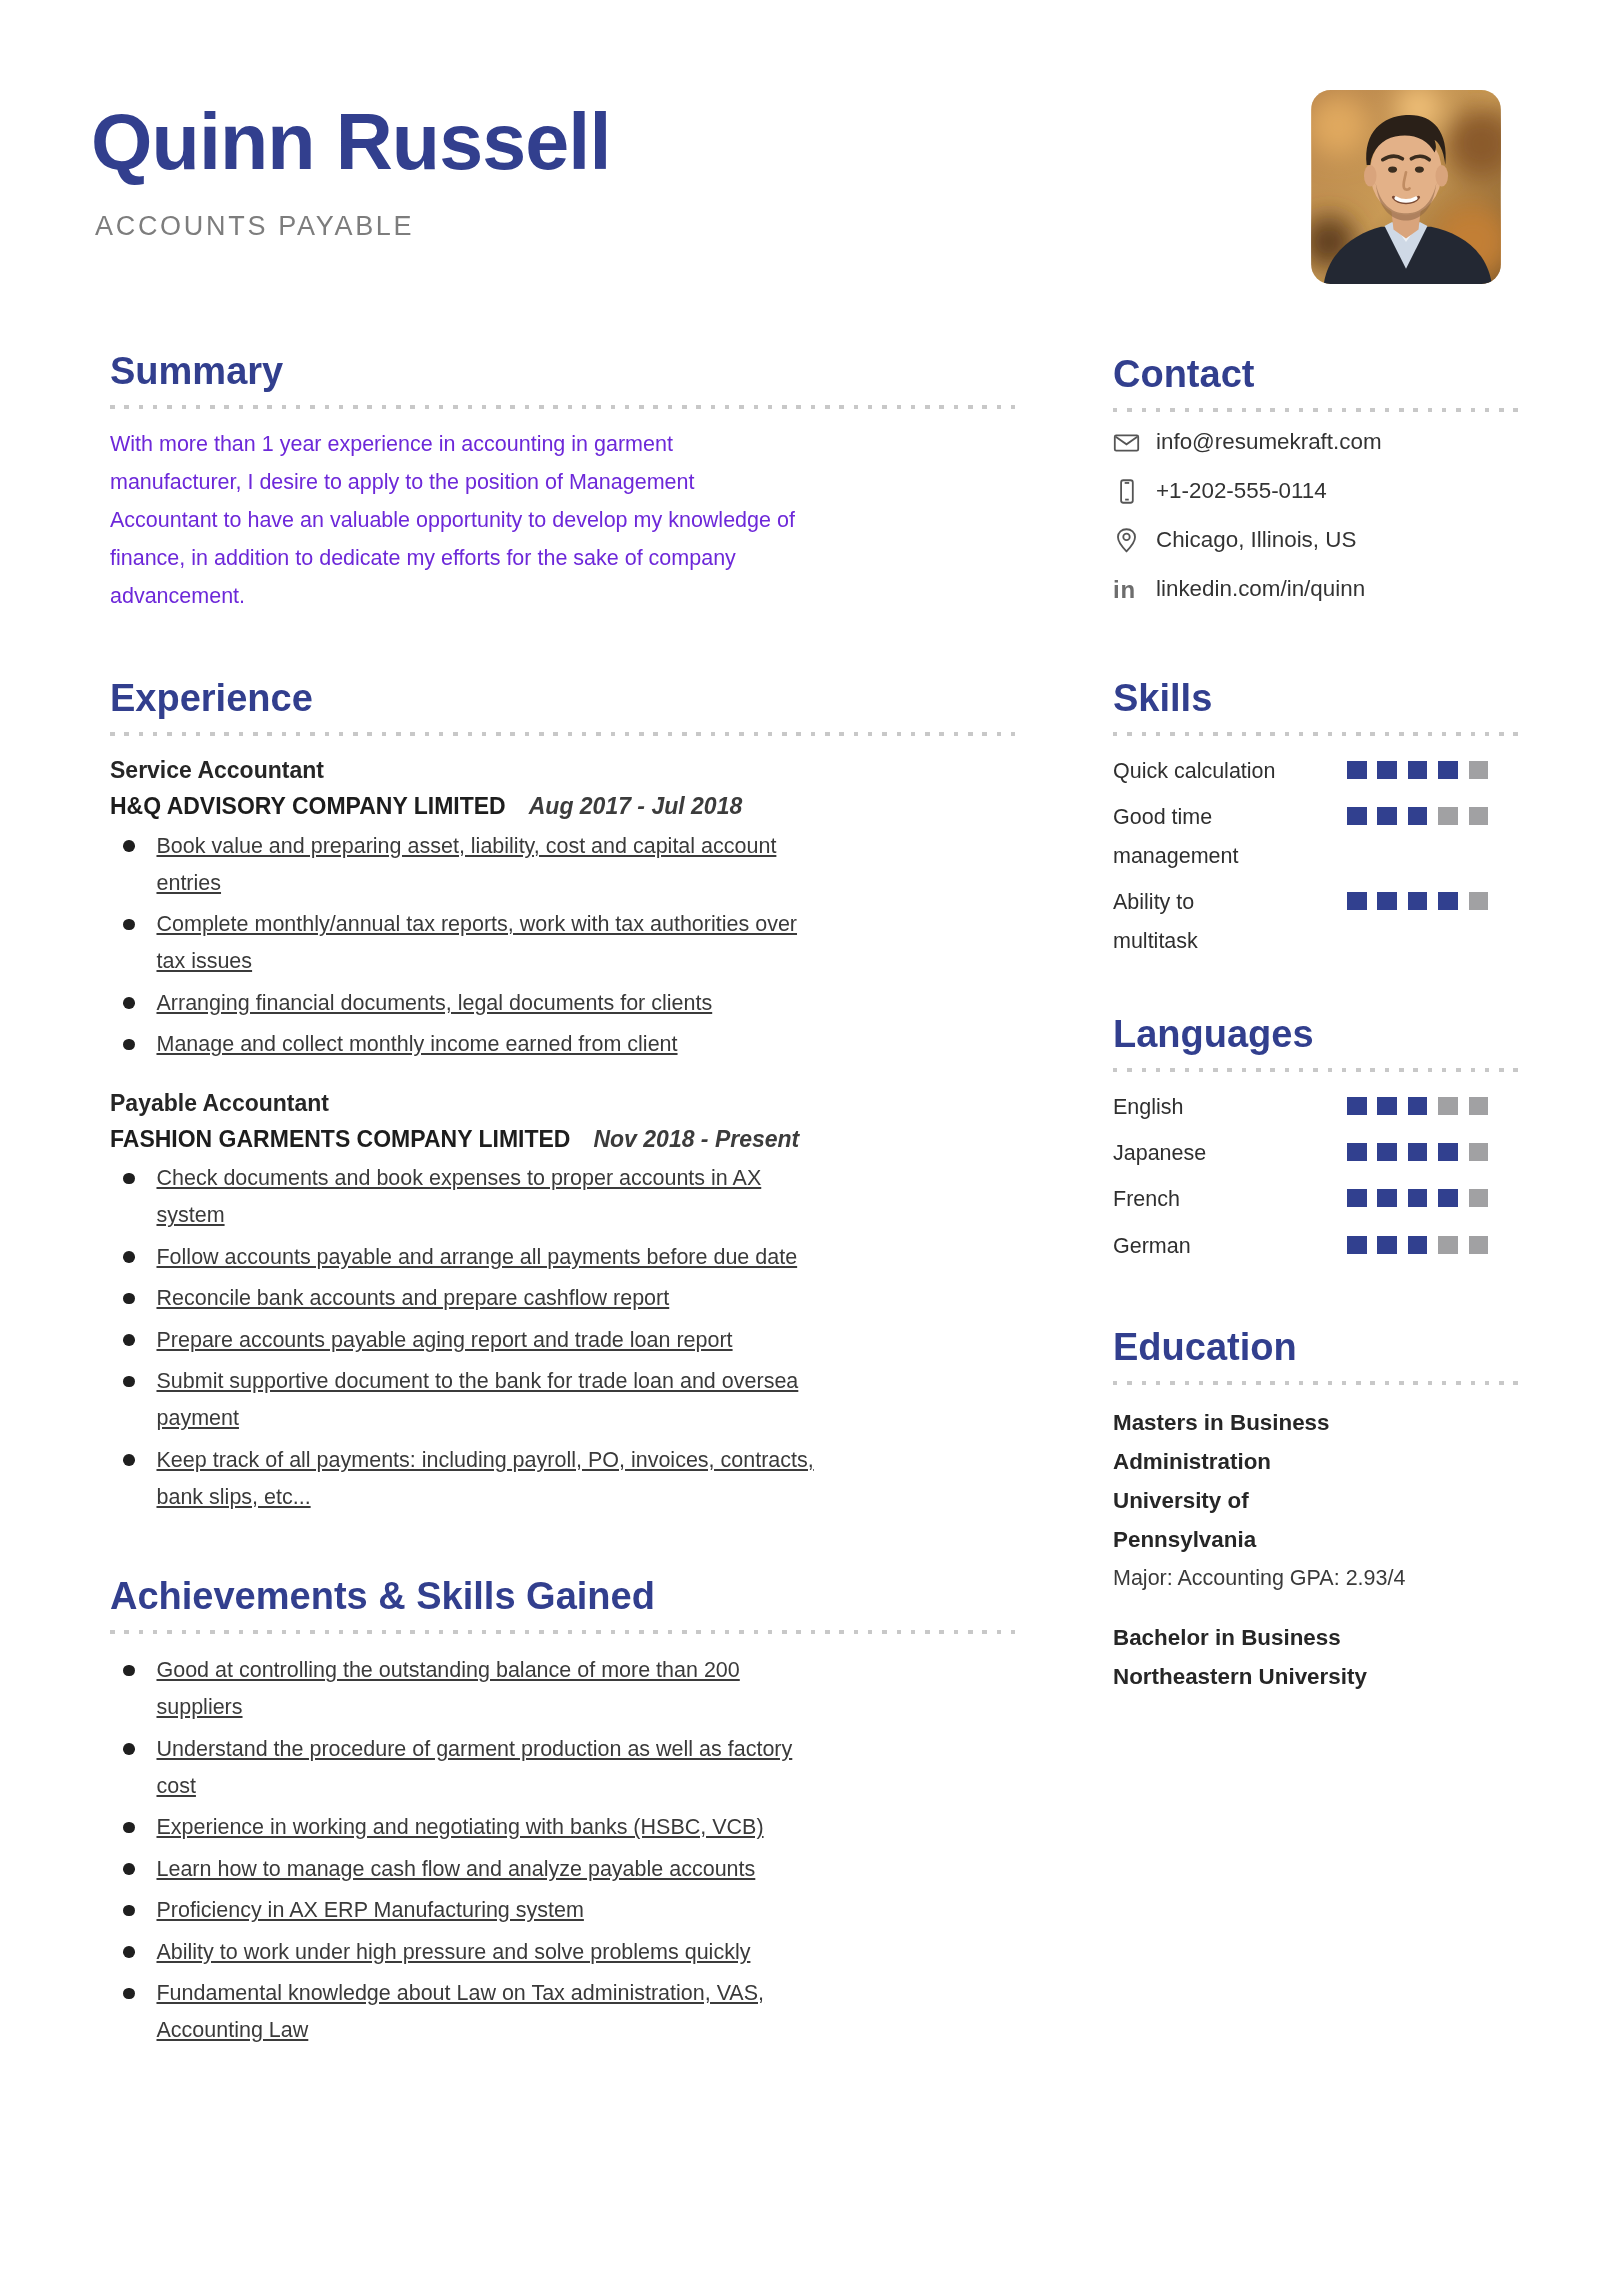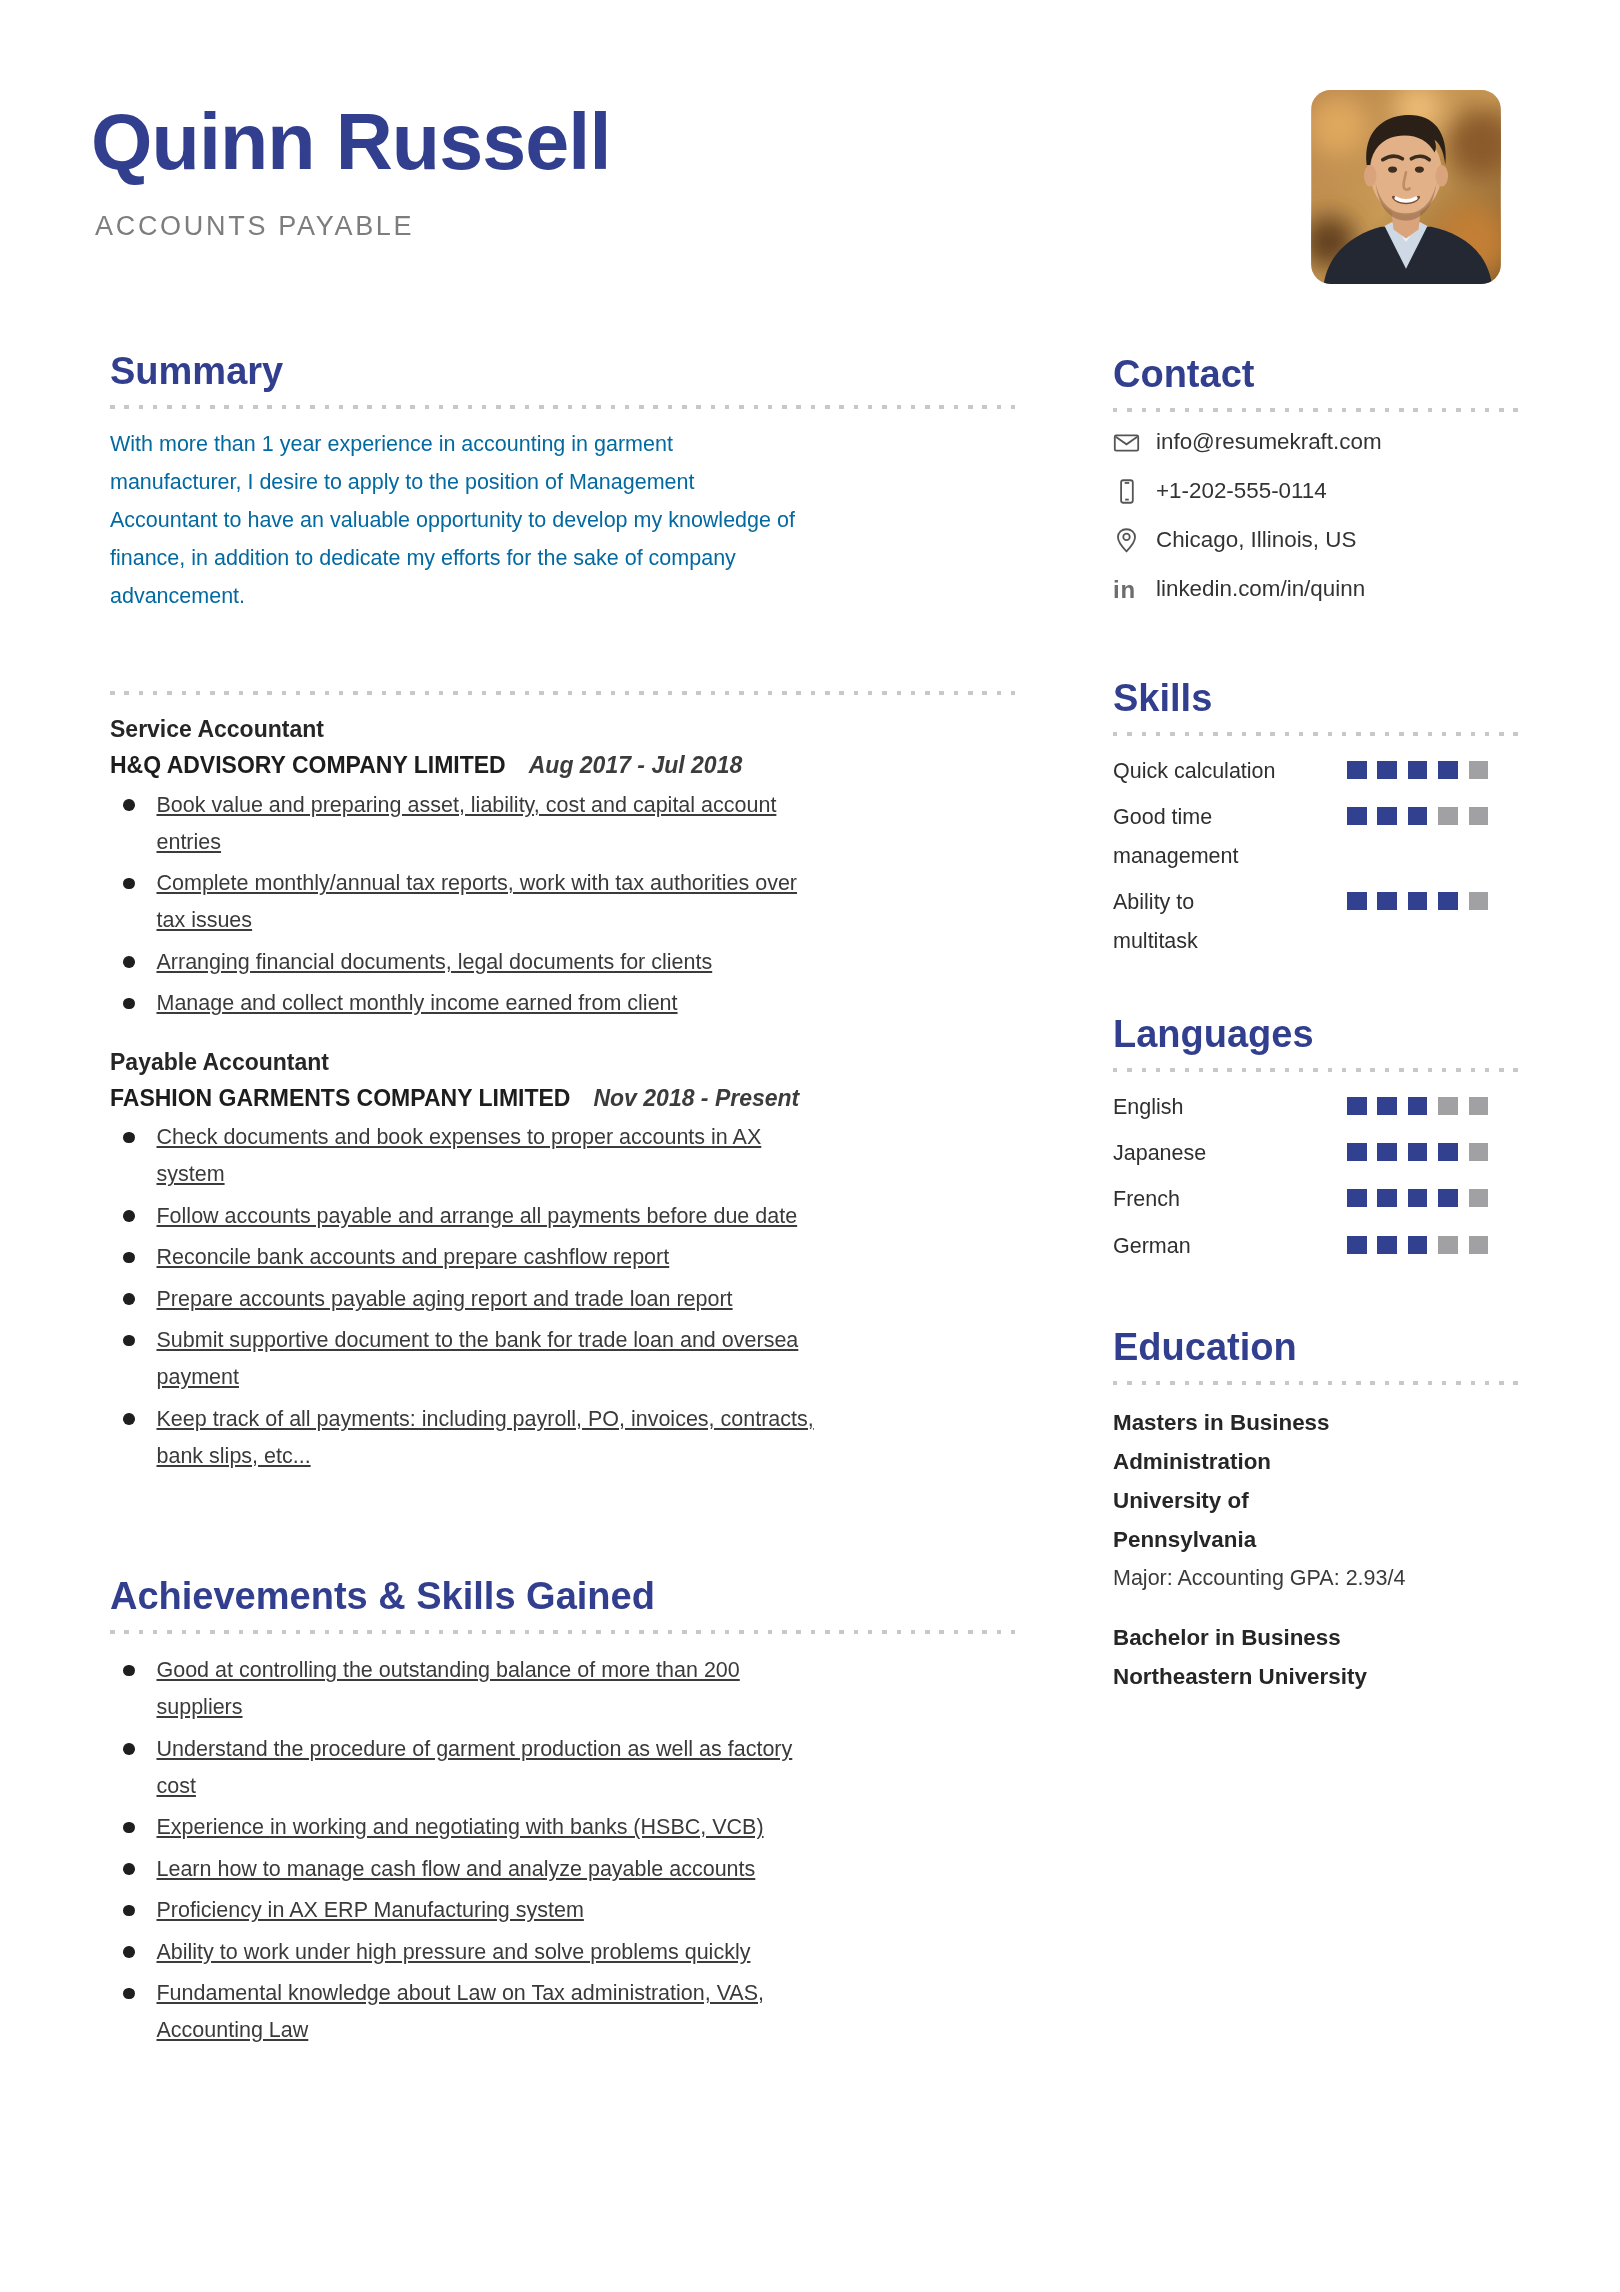--- a/index.html
+++ b/index.html
@@ -28,21 +28,21 @@
 
   h2.section-heading {
     font-size:38px; line-height:41px; font-weight:700; color:#323f8e;
   }
   .dots {
     height:4.5px; margin-top:12.5px;
     background:repeating-linear-gradient(90deg,#c8c8c8 0 4.5px, transparent 4.5px 14.3px);
   }
 
   .summary-text {
-    margin-top:16px; font-size:21.5px; line-height:38px; color:#0369a1;
+    margin-top:16px; font-size:21.5px; line-height:38px; color:#6d28d9;
     white-space:pre-line;
   }
 
   .job { margin-top:16px; }
   .job + .job { margin-top:21.5px; }
   .job-title { font-size:23px; line-height:36px; font-weight:700; color:#262626; }
   .company-line { display:flex; align-items:baseline; gap:23px; line-height:36px; }
   .company { font-size:23px; font-weight:700; color:#1d1d1d; }
   .dates { font-size:23px; font-style:italic; color:#3c3c3c;font-weight:bold; }
 
@@ -145,20 +145,21 @@
   <h2 class="section-heading">Summary</h2>
   <div class="dots"></div>
   <p class="summary-text">With more than 1 year experience in accounting in garment
 manufacturer, I desire to apply to the position of Management
 Accountant to have an valuable opportunity to develop my knowledge of
 finance, in addition to dedicate my efforts for the sake of company
 advancement.</p>
 </div>
 
 <div id="sec-experience" class="section left">
+  <h2 class="section-heading">Experience</h2>
   <div class="dots"></div>
   <div id="jobs">
       <div class="job">
     <div class="job-title">Service Accountant</div>
     <div class="company-line">
       <span class="company">H&amp;Q ADVISORY COMPANY LIMITED</span>
       <span class="dates">Aug 2017 - Jul 2018</span>
     </div>
     <ul class="bullets">
           <li>

